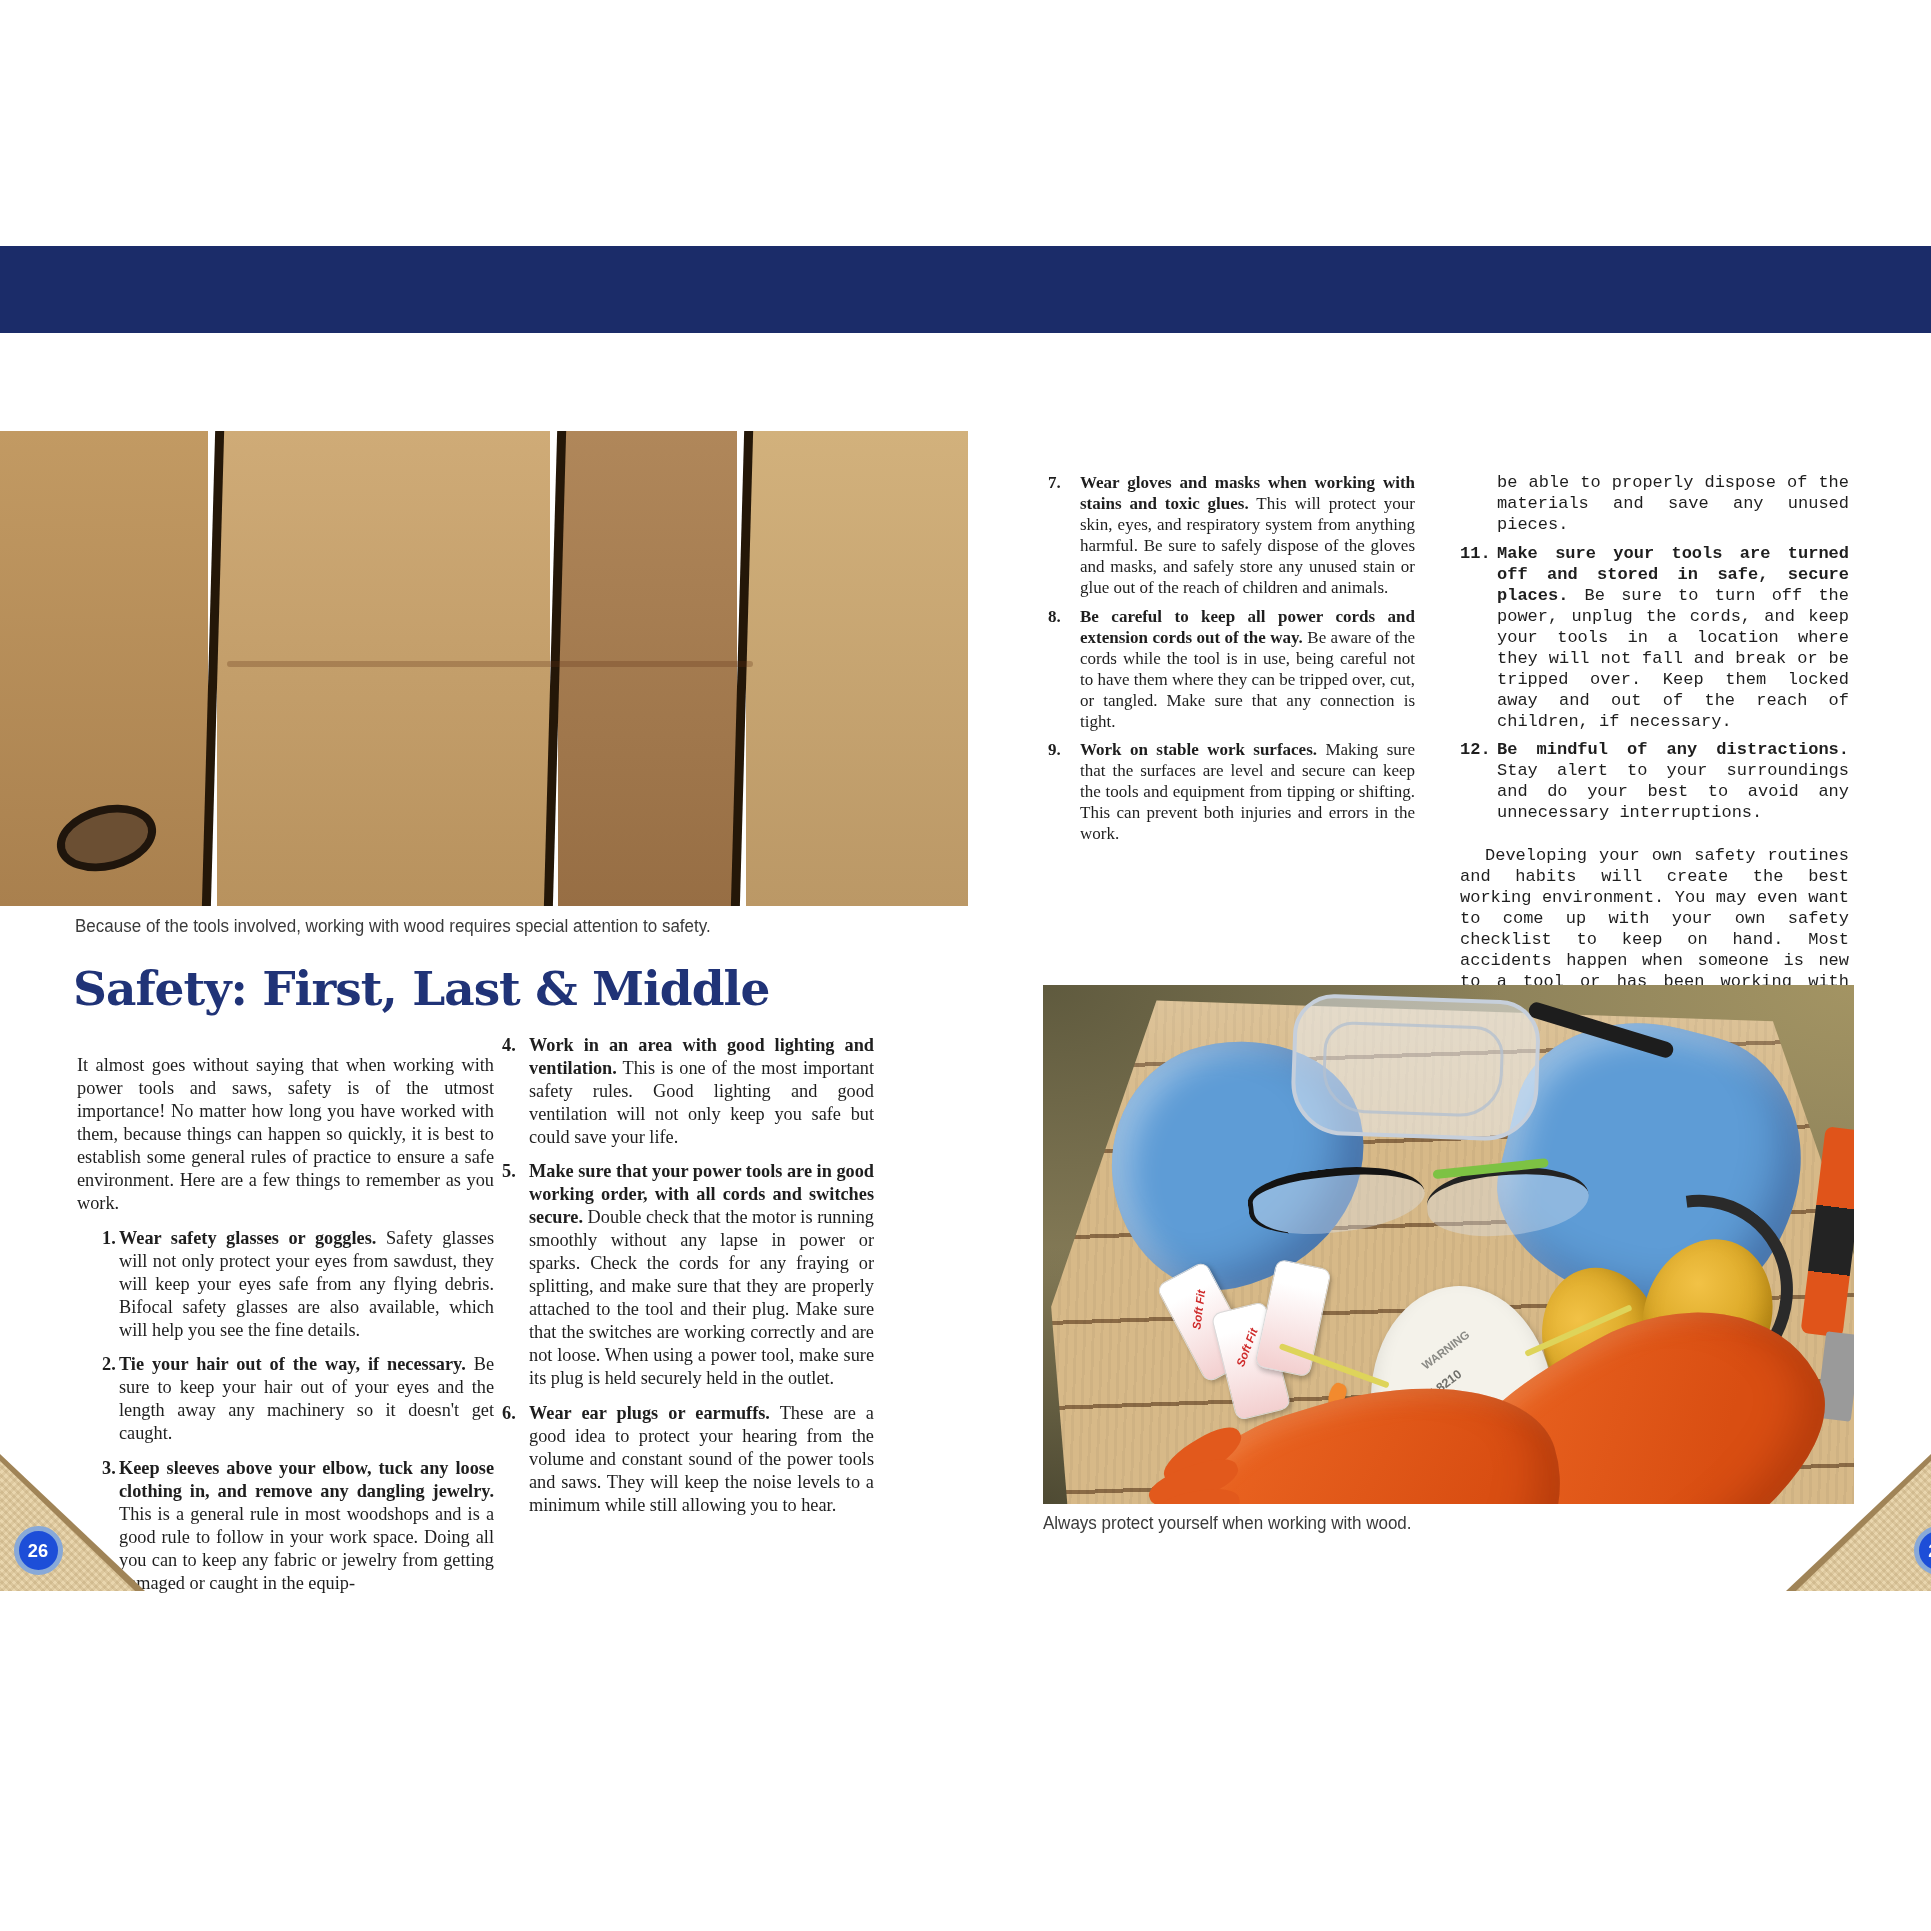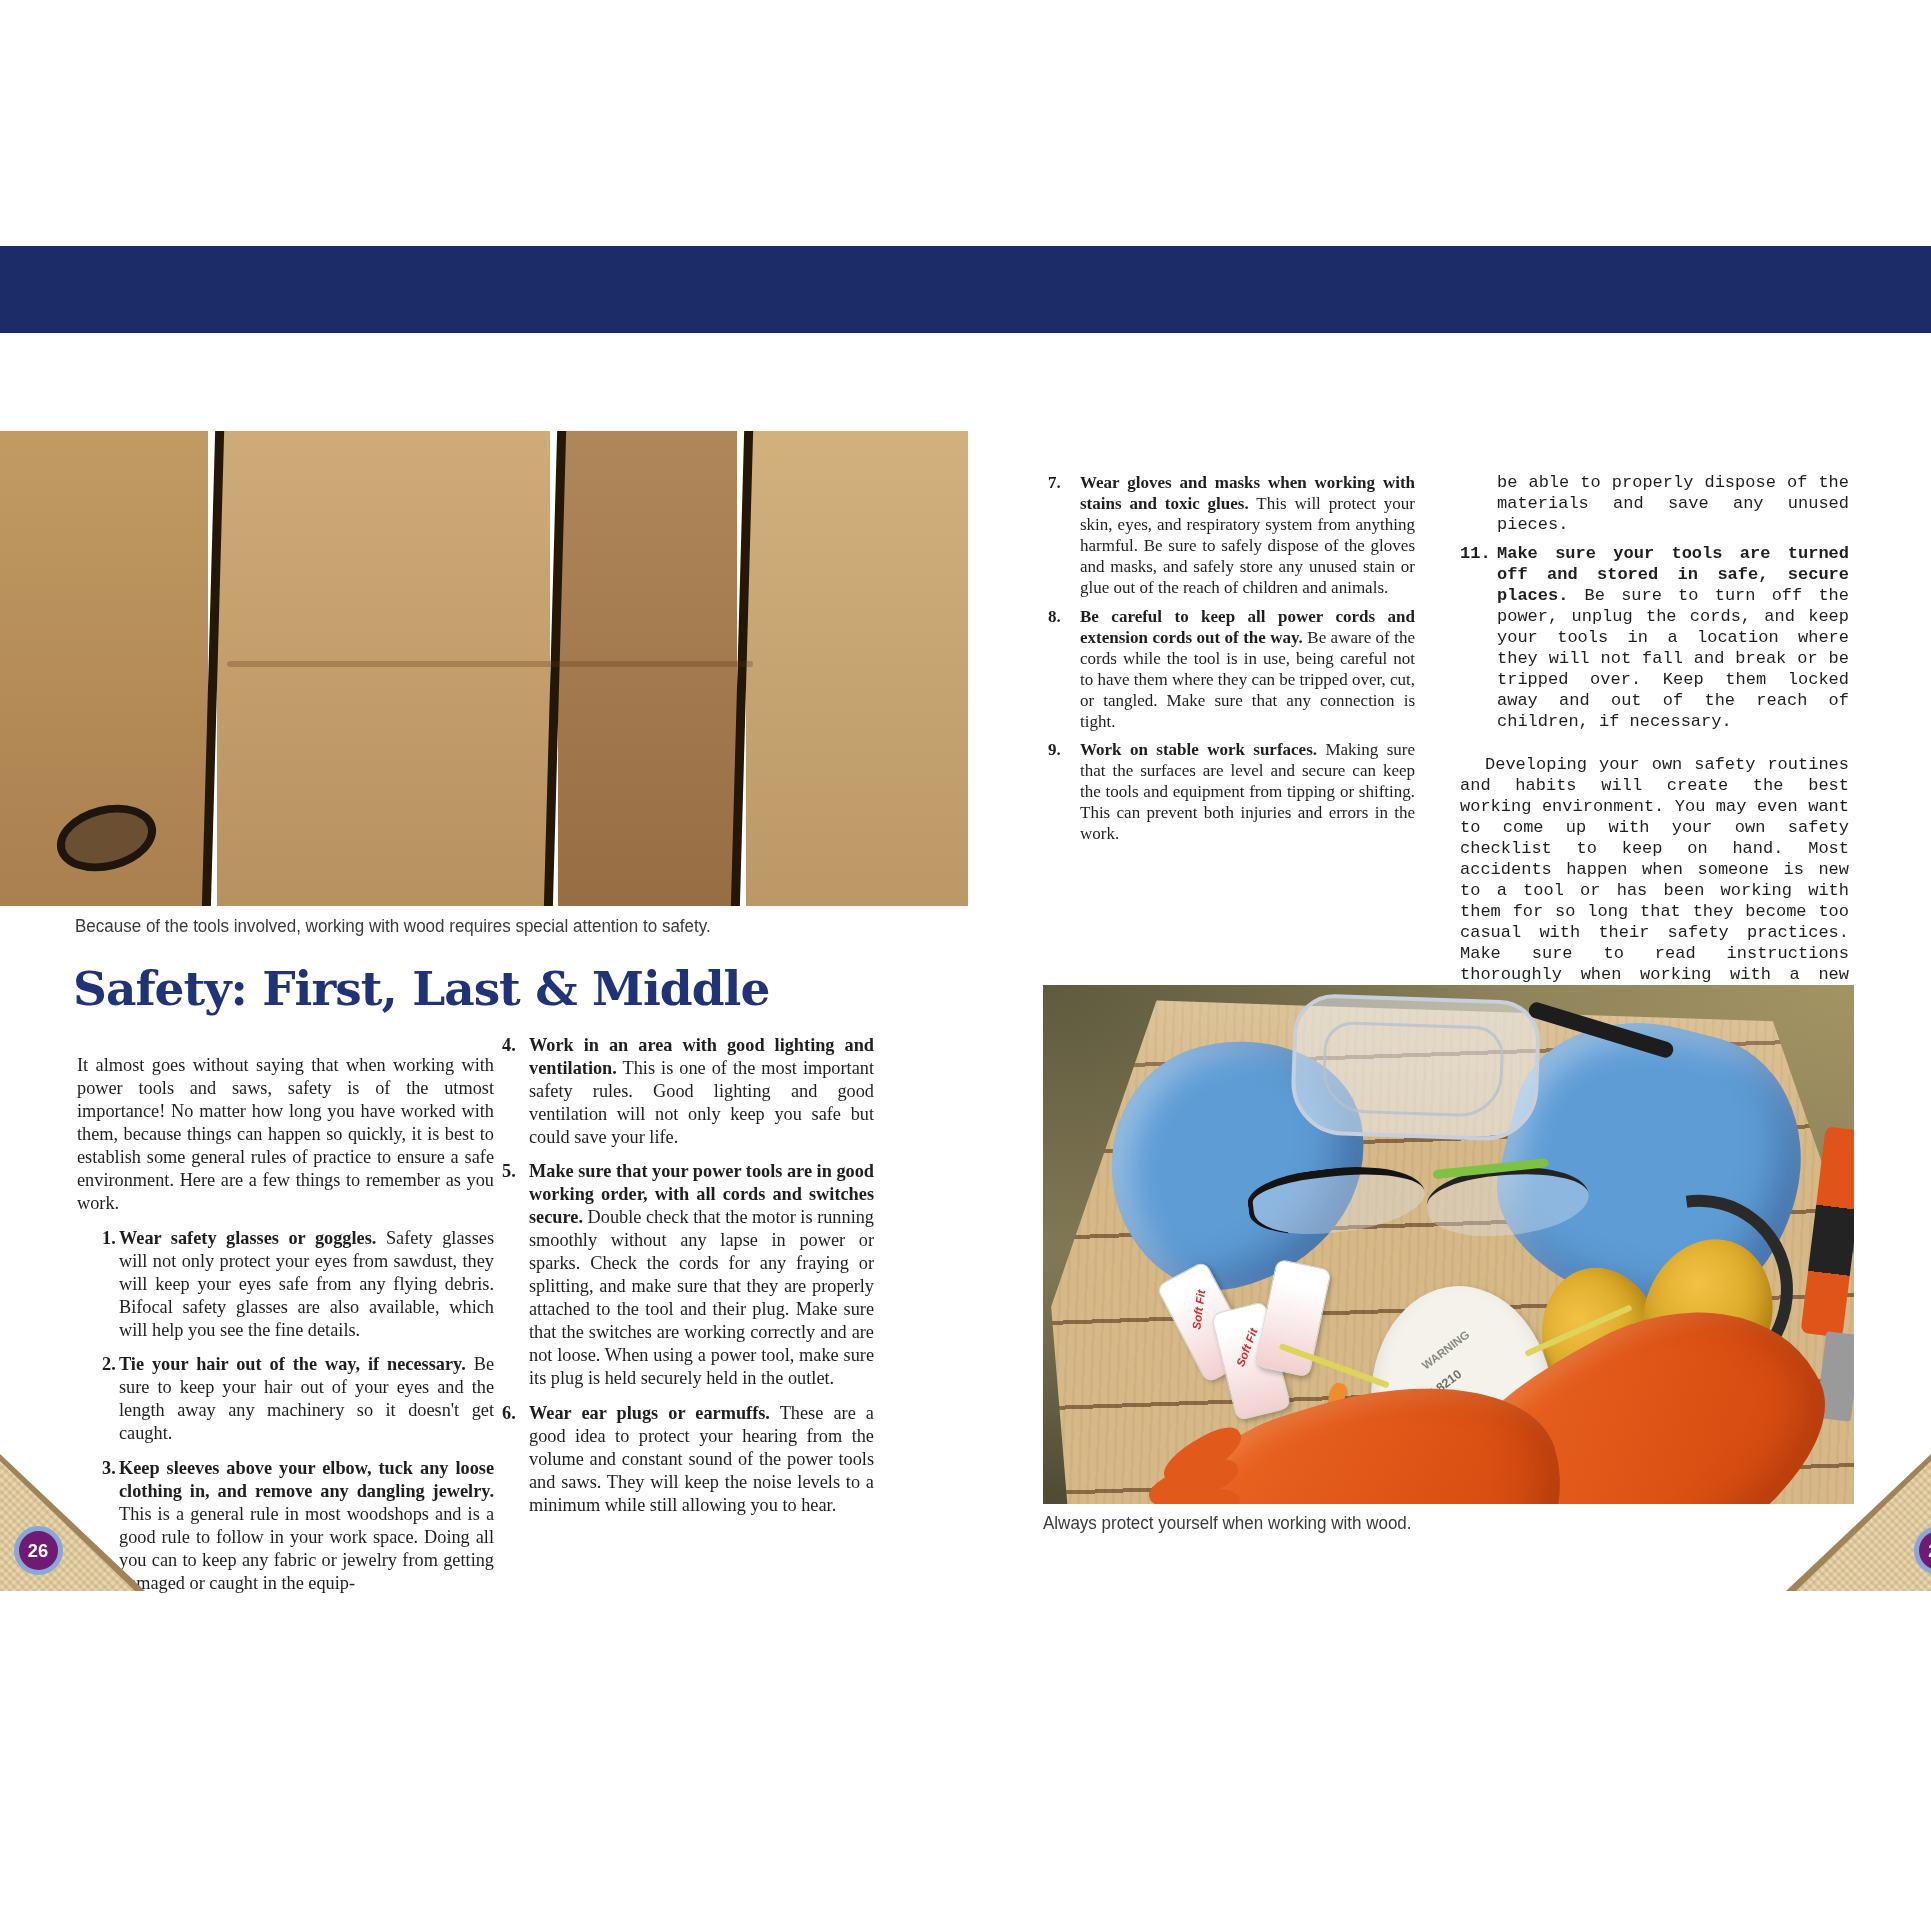--- a/index.html
+++ b/index.html
@@ -131,21 +131,21 @@
       background-image:repeating-linear-gradient(45deg, rgba(160,130,80,.20) 0 2.9px, rgba(160,130,80,0) 2.9px 5.8px),
                        repeating-linear-gradient(-45deg, rgba(160,130,80,.16) 0 2.9px, rgba(160,130,80,0) 2.9px 5.8px);
       clip-path:polygon(0 0,0 100%,100% 100%);}
   .tri-re{left:1786px;top:1454px;width:145px;height:137px;background:#a08457;
       clip-path:polygon(100% 0,0 100%,100% 100%);}
   .tri-r{left:1796px;top:1461px;width:135px;height:130px;
       background-color:#e9d6ae;
       background-image:repeating-linear-gradient(45deg, rgba(160,130,80,.20) 0 2.9px, rgba(160,130,80,0) 2.9px 5.8px),
                        repeating-linear-gradient(-45deg, rgba(160,130,80,.16) 0 2.9px, rgba(160,130,80,0) 2.9px 5.8px);
       clip-path:polygon(100% 0,0 100%,100% 100%);}
-  .badge{position:absolute;width:39px;height:39px;border-radius:50%;background:#701a75;border:5.8px solid #88a9d8;
+  .badge{position:absolute;width:39px;height:39px;border-radius:50%;background:#1d4ed8;border:5.8px solid #88a9d8;
       display:flex;align-items:center;justify-content:center;
       font:bold 18.3px "Liberation Sans",sans-serif;color:#ffffff;}
   .badge-l{left:13.5px;top:1526px;}
   .badge-r{left:1867px;top:1526px;margin-left:47px;}
 </style>
 </head>
 <body>
 
 <div class="sheet">
 
@@ -211,20 +211,24 @@
       <p class="itxt"><b>Work on stable work surfaces.</b> <span>Making sure that the surfaces are level and secure can keep the tools and equipment from tipping or shifting. This can prevent both injuries and errors in the work.</span></p>
     </div>
   </div>
 
   <div class="col col-r2 pg-r">
     <p class="para carry-r">be able to properly dispose of the materials and save any unused pieces.</p>
     <div class="item">
       <span class="num">11.</span>
       <p class="itxt"><b>Make sure your tools are turned off and stored in safe, secure places.</b> <span>Be sure to turn off the power, unplug the cords, and keep your tools in a location where they will not fall and break or be tripped over. Keep them locked away and out of the reach of children, if necessary.</span></p>
     </div>
+    <div class="item">
+      <span class="num">12.</span>
+      <p class="itxt"><b>Be mindful of any distractions.</b> <span>Stay alert to your surroundings and do your best to avoid any unnecessary interruptions.</span></p>
+    </div>
     <p class="para closing">Developing your own safety routines and habits will create the best working environment. You may even want to come up with your own safety checklist to keep on hand. Most accidents happen when someone is new to a tool or has been working with them for so long that they become too casual with their safety practices. Make sure to read instructions thoroughly when working with a new tool. Enjoy learning new techniques and processes, and always stay curious!</p>
   </div>
 
   <div class="photo-right">
     <div class="table"></div>
     <div class="screws"></div>
     <div class="glove-blue gbl"></div>
     <div class="glove-blue gbr"></div>
     <div class="goggles">
         <div class="goggles-inner"></div>

